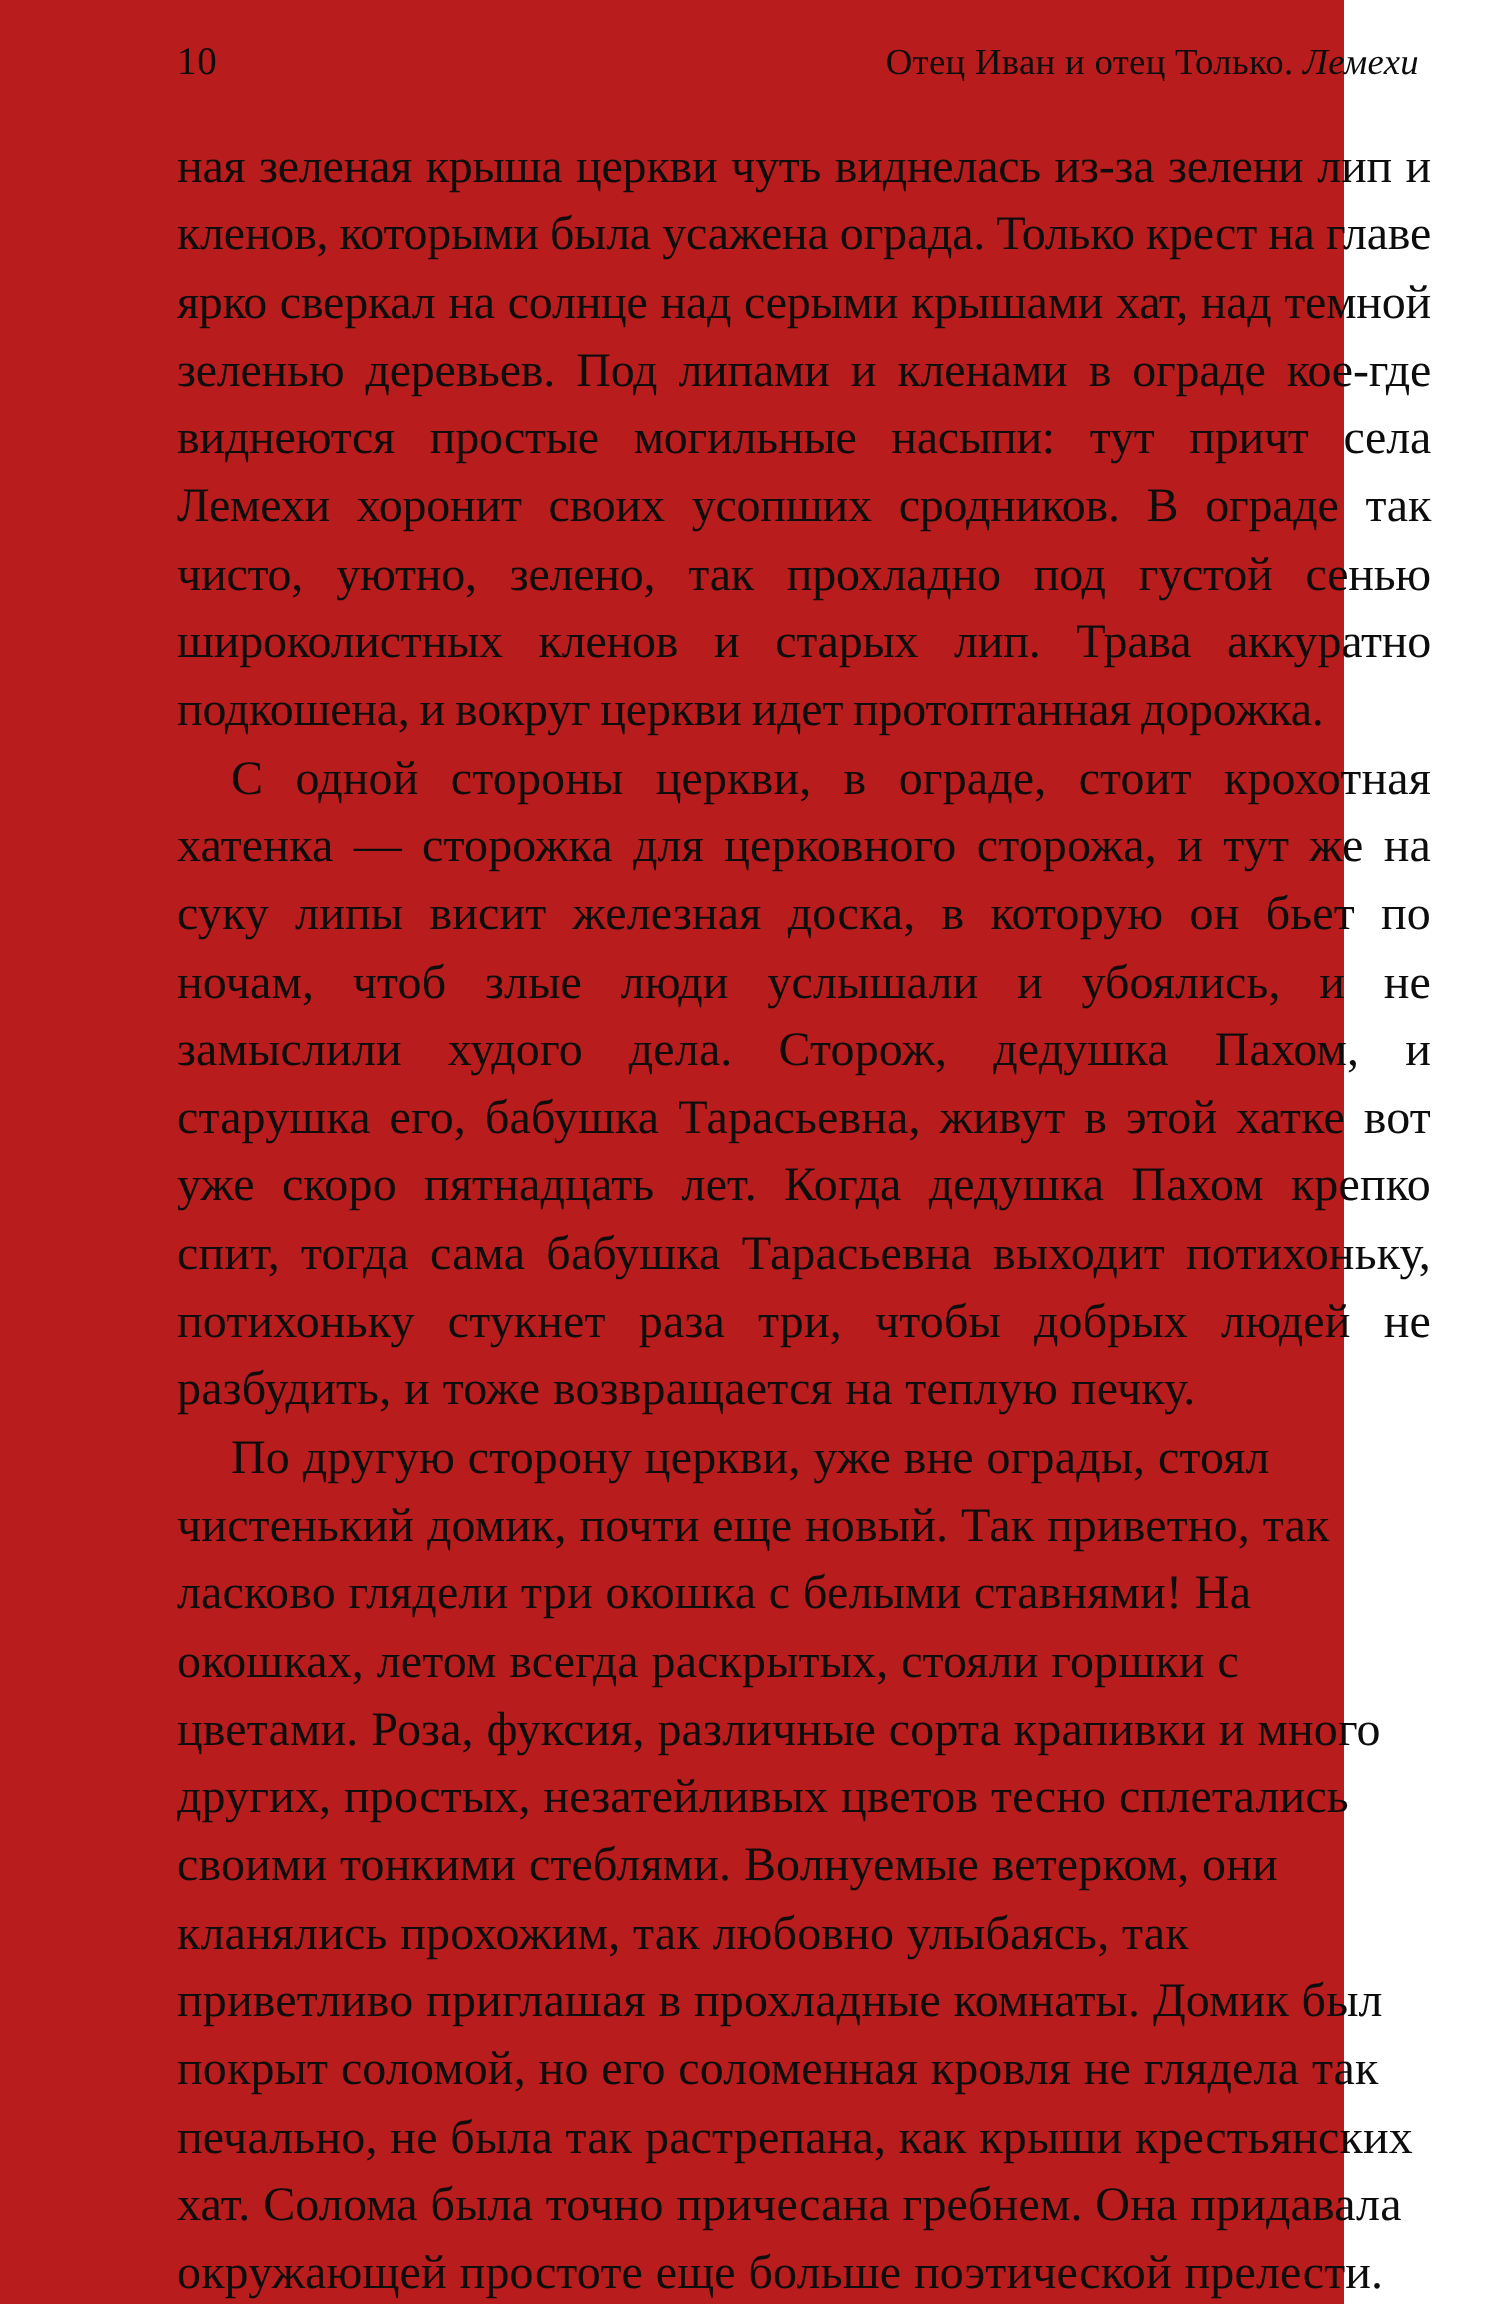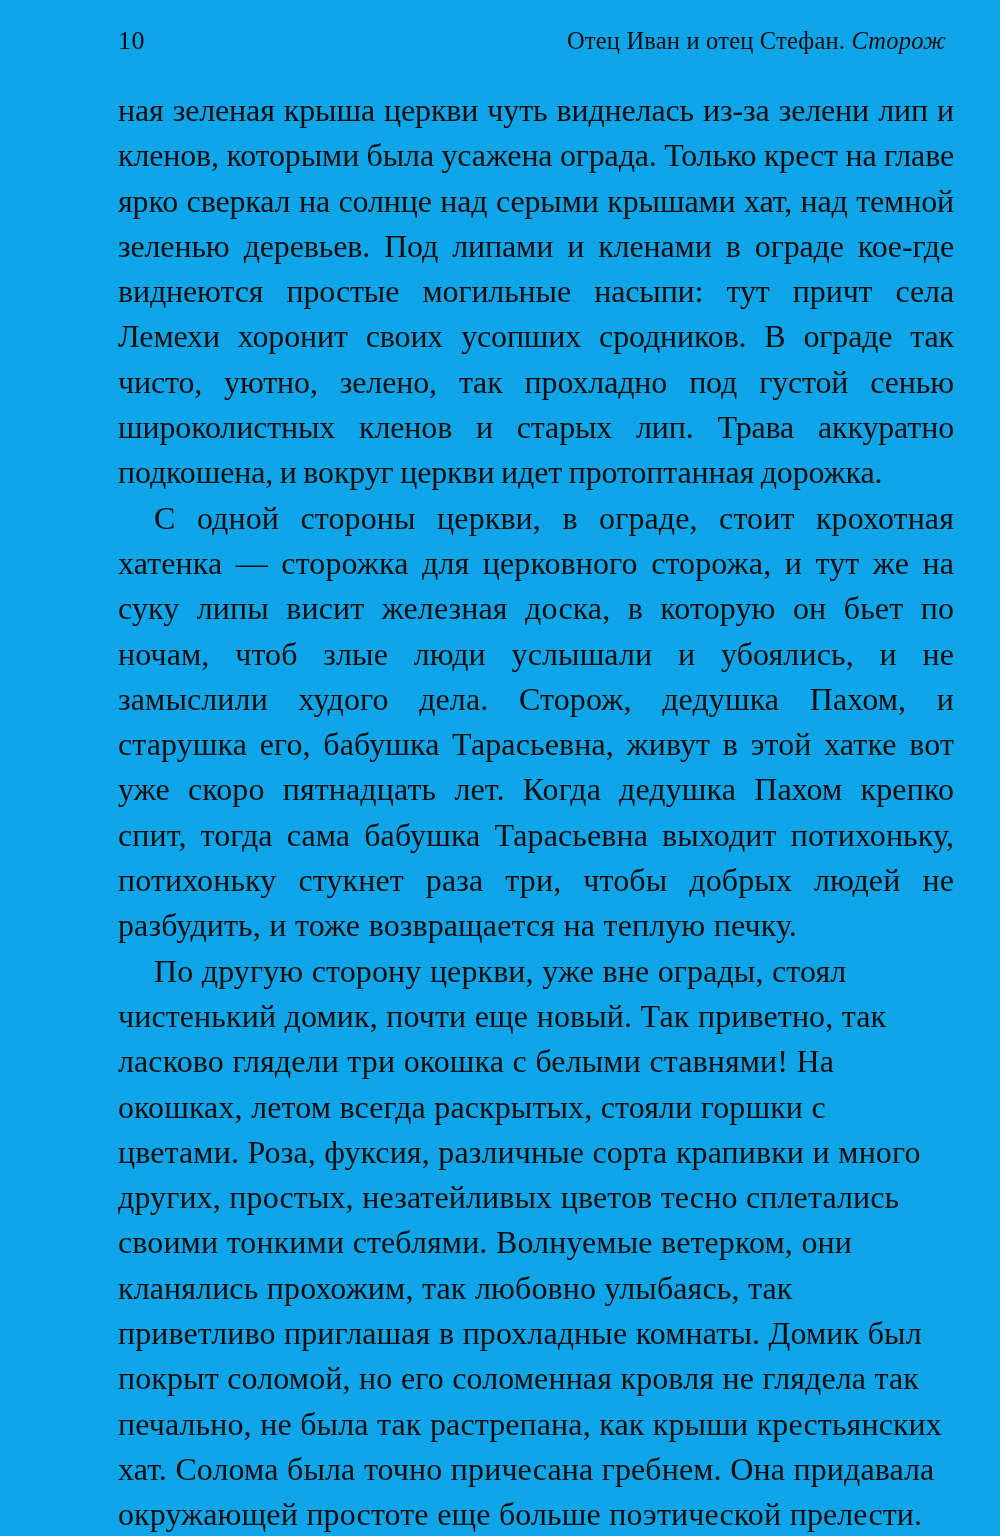--- a/index.html
+++ b/index.html
@@ -12,23 +12,23 @@
     height: 1536px;
     font-family: "Liberation Serif", "DejaVu Serif", serif;
     color: #0d0d0d;
     position: relative;
     overflow: hidden;
   }
   .page {
     position: absolute;
     left: 0;
     top: 0;
-    width: 1000px;
+    width: 896px;
     height: 1536px;
-    background: #0ea5e9;
+    background: #b91c1c;
   }
   .header {
     position: absolute;
     left: 118px;
     top: 26px;
     width: 828px;
     height: 40px;
     display: flex;
     align-items: baseline;
     justify-content: space-between;
@@ -74,21 +74,21 @@
     text-align: left;
   }
 </style>
 </head>
 <body>
 
 <div class="page">
 
   <div class="header">
     <span class="folio">10</span>
-    <span class="running-title"><span>Отец Иван и отец Стефан.</span> <span class="italic">Сторож</span></span>
+    <span class="running-title"><span>Отец Иван и отец Только.</span> <span class="italic">Лемехи</span></span>
   </div>
 
   <div class="body-block">
     <p class="para tight">ная зеленая крыша церкви чуть виднелась из-за зелени лип и кленов, которыми была усажена ограда. Только крест на главе ярко сверкал на солнце над серыми крышами хат, над темной зеленью деревьев. Под липами и кленами в ограде кое-где виднеются простые могильные насыпи: тут причт села Лемехи хоронит своих усопших сродников. В ограде так чисто, уютно, зелено, так прохладно под густой сенью широколистных кленов и старых лип. Трава аккуратно подкошена, и вокруг церкви идет протоптанная дорожка.</p>
     <p class="para indent">С одной стороны церкви, в ограде, стоит крохотная хатенка — сторожка для церковного сторожа, и тут же на суку липы висит железная доска, в которую он бьет по ночам, чтоб злые люди услышали и убоялись, и не замыслили худого дела. Сторож, дедушка Пахом, и старушка его, бабушка Тарасьевна, живут в этой хатке вот уже скоро пятнадцать лет. Когда дедушка Пахом крепко спит, тогда сама бабушка Тарасьевна выходит потихоньку, потихоньку стукнет раза три, чтобы добрых людей не разбудить, и тоже возвращается на теплую печку.</p>
     <p class="para indent last">По другую сторону церкви, уже вне ограды, стоял чистенький домик, почти еще новый. Так приветно, так ласково глядели три окошка с белыми ставнями! На окошках, летом всегда раскрытых, стояли горшки с цветами. Роза, фуксия, различные сорта крапивки и много других, простых, незатейливых цветов тесно сплетались своими тонкими стеблями. Волнуемые ветерком, они кланялись прохожим, так любовно улыбаясь, так приветливо приглашая в прохладные комнаты. Домик был покрыт соломой, но его соломенная кровля не глядела так печально, не была так растрепана, как крыши крестьянских хат. Солома была точно причесана гребнем. Она придавала окружающей простоте еще больше поэтической прелести. Около ворот была приделана лавочка, чтоб вечером можно было посидеть и поглядеть на заходящее солнце, на стадо, бегущее домой, и мало ли на что можно смотреть в деревне. Сбоку домика зеленел сад... Всё дышало такой тихой пре-</p>
   </div>
 
 </div>
 

